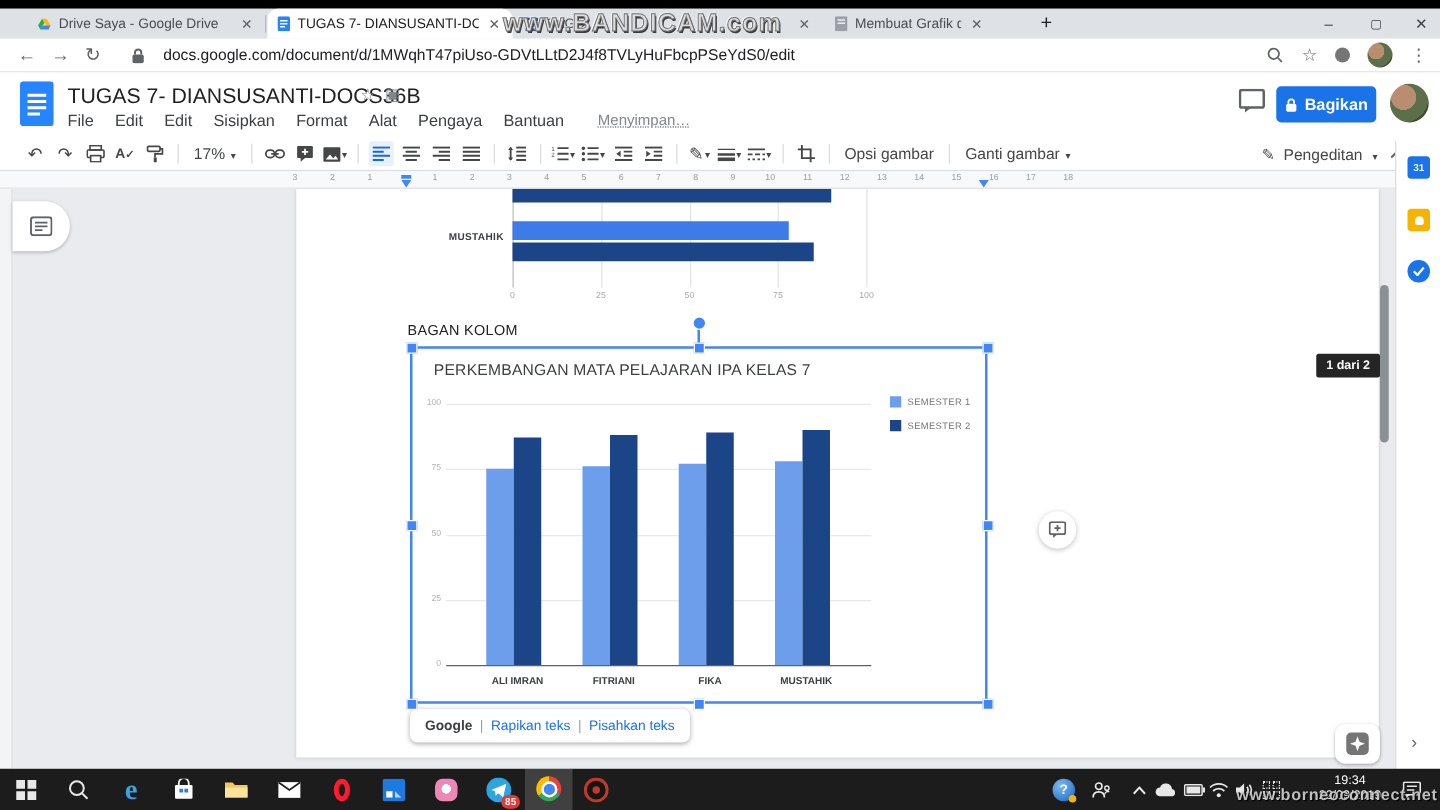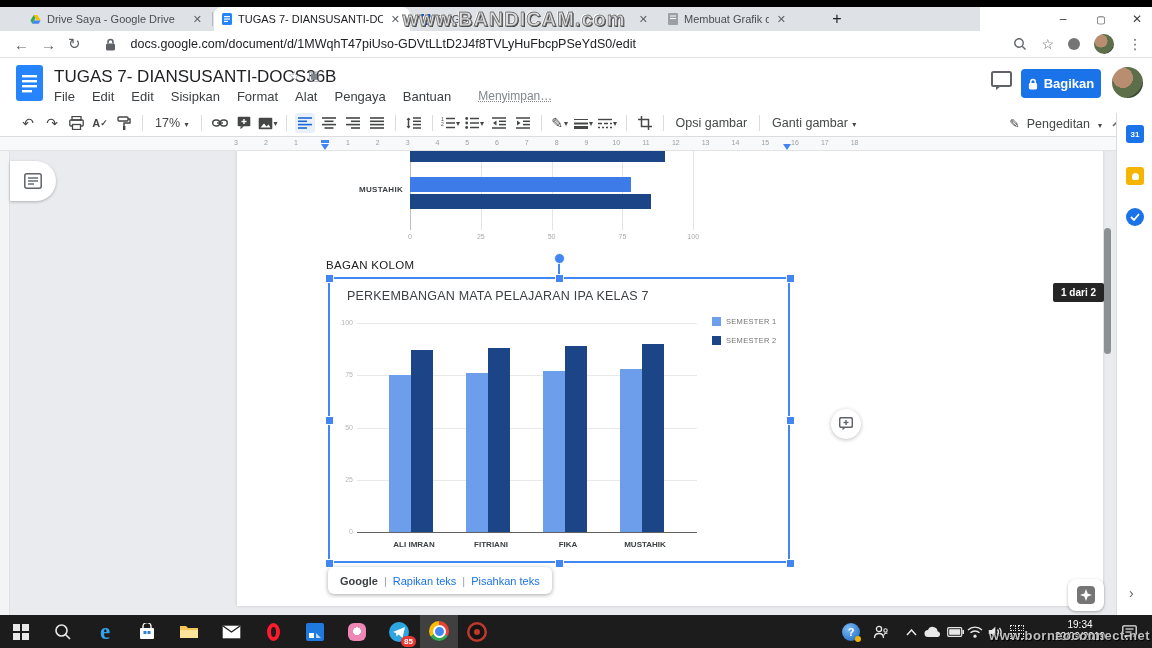--- a/index.html
+++ b/index.html
@@ -2,21 +2,21 @@
 <html><head>
 <meta charset="utf-8">
 <style>
   html,body{margin:0;padding:0;background:#000;}
   #screen{position:relative;width:1152px;height:648px;overflow:hidden;background:#fff;
           font-family:"Liberation Sans",sans-serif;-webkit-font-smoothing:antialiased;}
   .abs{position:absolute;}
   svg{display:block;}
   
   #topedge{position:absolute;left:0;top:0;width:1152px;height:7px;background:#000;}
-  #tabstrip{position:absolute;left:0;top:7px;width:980px;height:24px;background:#dee1e6;}
+  #tabstrip{position:absolute;left:0;top:7px;width:1152px;height:24px;background:#dee1e6;}
   .tab{position:absolute;top:0;height:24px;display:flex;align-items:center;gap:6px;
        padding:0 8px;font-size:11px;color:#4a4d51;border-radius:8px 8px 0 0;box-sizing:border-box;}
   .tab.active{background:#fff;color:#202124;}
   .tab .lbl{white-space:nowrap;overflow:hidden;text-overflow:clip;flex:1;}
   .tab .x{color:#5f6368;font-size:11px;padding:0 2px;}
   .tabsep{position:absolute;top:5px;width:1px;height:14px;background:#b6b9bd;}
   #bandicam{position:absolute;left:336px;top:0px;width:356px;height:24px;z-index:6;
       font-size:20px;font-weight:bold;letter-spacing:1px;text-align:center;line-height:24px;
       color:#dcdcdc;-webkit-text-stroke:0.8px #6e6e6e;
       text-shadow:1px 1px 0 #3c3c3c,-1px -1px 0 #ffffff;}

